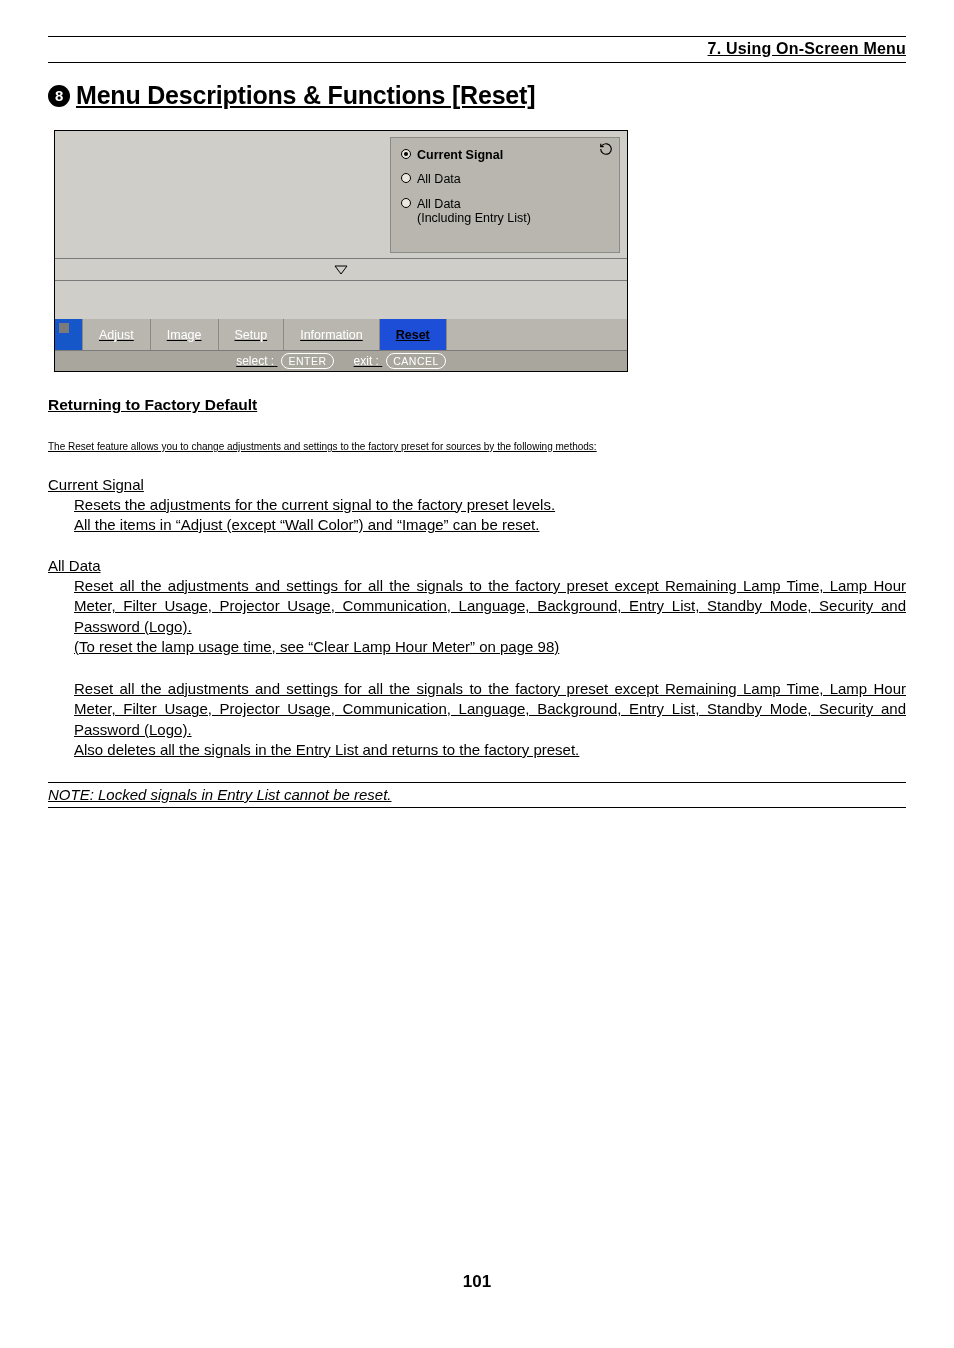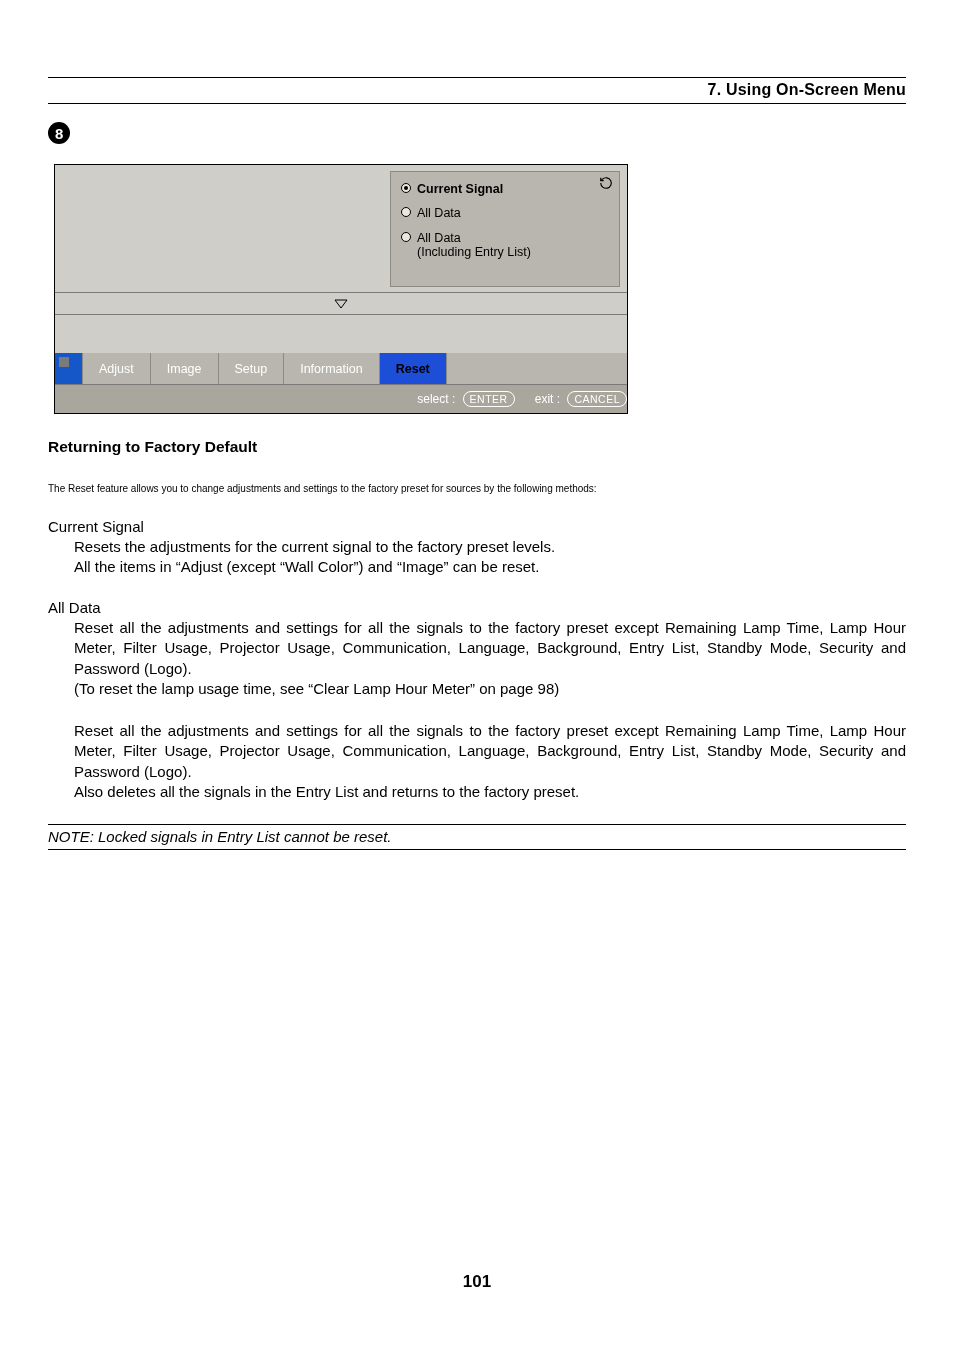--- a/index.html
+++ b/index.html
@@ -5,23 +5,24 @@
   * { box-sizing: border-box; }
   body {
     margin: 0;
     padding: 0;
     background: #fff;
     font-family: Arial, Helvetica, sans-serif;
     color: #000;
     width: 954px;
   }
   .page {
-    padding: 77px 48px 40px 48px;
+    padding: 36px 48px 40px 48px;
     position: relative;
     min-height: 1348px;
+    text-decoration: underline;
   }
   .header-line {
     border-top: 1px solid #000;
     border-bottom: 1px solid #000;
     padding: 3px 0 4px 0;
     margin-bottom: 18px;
     text-align: right;
     font-weight: 900;
     font-family: Arial, sans-serif;
     font-size: 16px;
@@ -146,24 +147,24 @@
     top:4px; left:4px;
     width:10px; height:10px;
     background:#7a7a7a;
   }
   .osd-tab.active {
     background:#1d4ed8;
     color:#000;
     font-weight:700;
   }
   .osd-footer {
-    height: 28px;
+    height: 20px;
     display:flex;
     align-items:center;
-    justify-content:flex-end;
+    justify-content:center;
     gap: 20px;
     font-size: 12px;
     color:#fff;
     background:#a9a79d;
   }
   .osd-footer .keycap {
     border:1px solid #fff;
     border-radius: 10px;
     padding: 0 6px;
     line-height: 14px;
@@ -214,20 +215,21 @@
 </style>
 </head>
 <body>
 
 <div class="page">
 
   <div class="header-line">7. Using On-Screen Menu</div>
 
   <div class="section-title">
     <span class="num-badge">8</span>
+    <span>Menu Descriptions &amp; Functions [Reset]</span>
   </div>
 
   <div class="osd-wrap">
     <div class="osd">
       <div class="osd-panel-area">
         <div class="osd-panel">
           <span class="osd-refresh">
             <svg width="14" height="14" viewBox="0 0 24 24" fill="none" stroke="#000" stroke-width="2">
                 <path d="M3 12a9 9 0 1 0 3-6.7L3 8"></path>
                 <path d="M3 3v5h5"></path>

